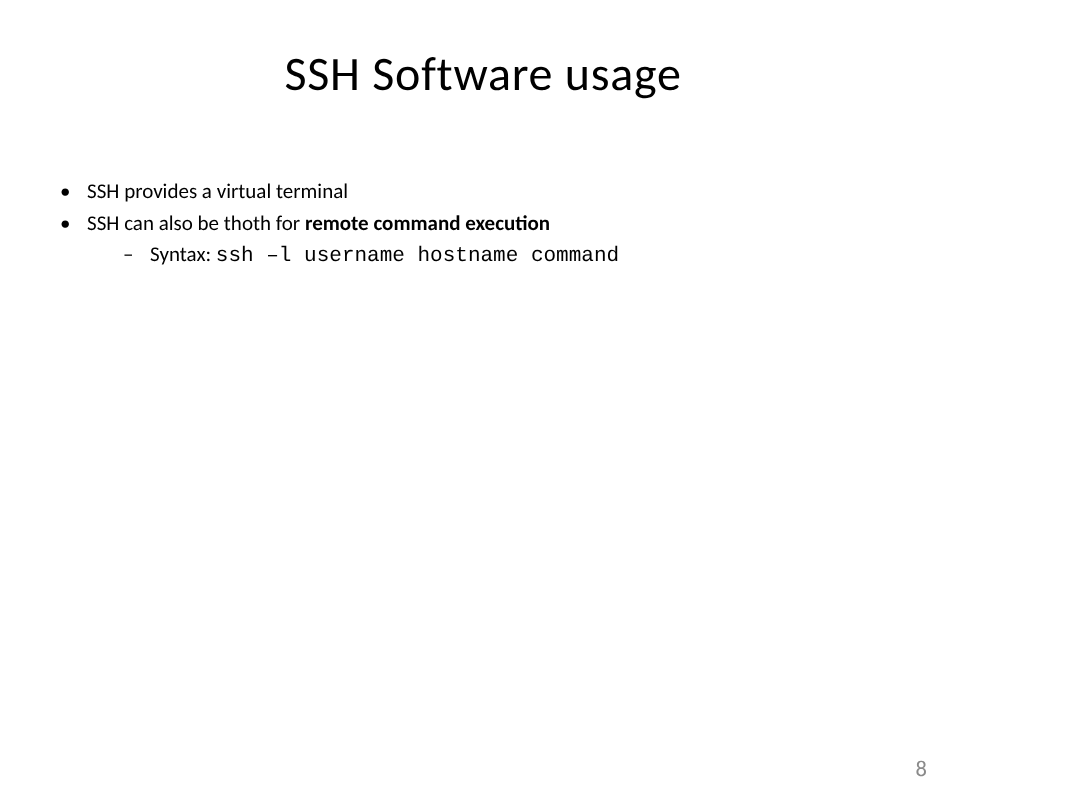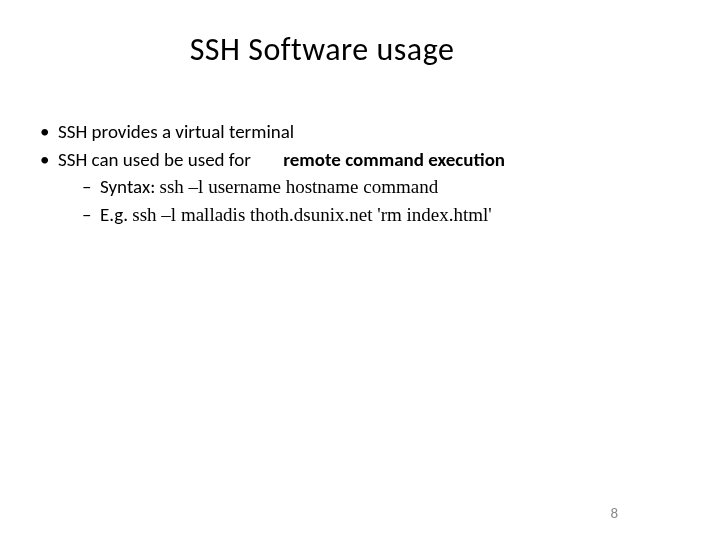--- a/index.html
+++ b/index.html
@@ -22,21 +22,21 @@
   .title {
     text-align: center;
     font-size: 32px;
     font-weight: 400;
     padding-top: 30px;
     padding-bottom: 10px;
     letter-spacing: 0.5px;
   }
   .body {
     padding: 40px 30px 0 30px;
-    font-size: 19px;
+    font-size: 14px;
     line-height: 1.35;
   }
   .lvl1 {
     margin: 0 0 2px 0;
     padding-left: 28px;
     position: relative;
   }
   .lvl1::before {
     content: "•";
     position: absolute;
@@ -48,25 +48,24 @@
     padding-left: 70px;
     position: relative;
   }
   .lvl2::before {
     content: "–";
     position: absolute;
     left: 52px;
     top: 0;
   }
   .mono {
-    font-family: Liberation Serif, serif;
+    font-family: Liberation Mono, monospace;
   }
   .bold {
     font-weight: 700;
-    margin-left: 28px;
   }
   .page-number {
     position: absolute;
     bottom: 18px;
     right: 26px;
     font-size: 15px;
     color: #8a8a8a;
   }
 </style>
 </head>
@@ -75,26 +74,23 @@
 <div class="slide">
 
   <div class="title">SSH Software usage</div>
 
   <div class="body">
 
     <div class="lvl1">SSH provides a virtual terminal</div>
 
 
     <div class="lvl1">
-      <span>SSH can used be used for </span><span class="bold">remote command execution</span>
+      <span>SSH can also be thoth for </span><span class="bold">remote command execution</span>
     </div>
     <div class="lvl2">
       <span>Syntax: </span><span class="mono">ssh –l username hostname command</span>
-    </div>
-    <div class="lvl2">
-      <span>E.g. </span><span class="mono">ssh –l malladis thoth.dsunix.net 'rm index.html'</span>
     </div>
 
   </div>
 
   <div class="page-number">8</div>
 
 </div>
 
 </body></html>

